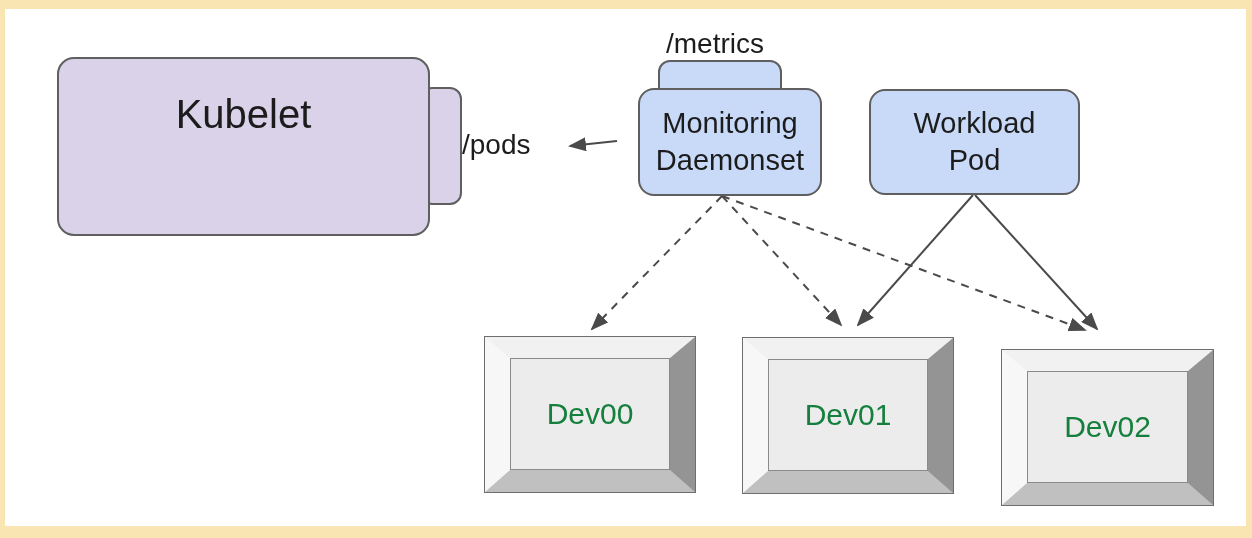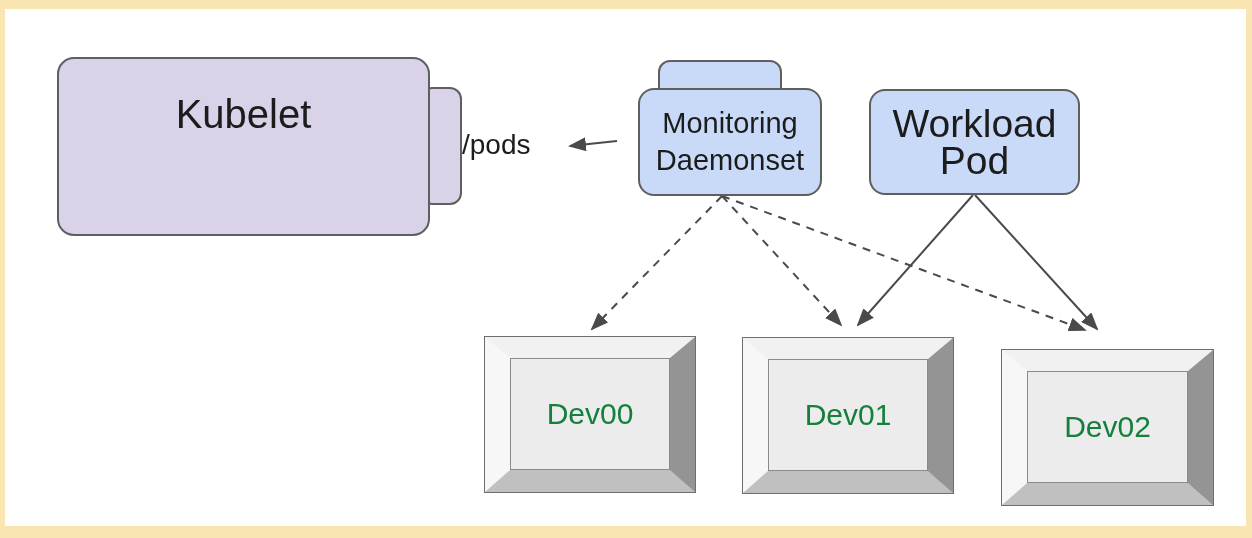--- a/index.html
+++ b/index.html
@@ -76,21 +76,21 @@
     width: 184px; height: 108px;
     border-radius: 16px;
     font-size: 29px;
     line-height: 37px;
     margin-left: 21px;
   }
   .workload-box {
     left: 869px; top: 89px;
     width: 211px; height: 106px;
     border-radius: 16px;
-    font-size: 39px;
+    font-size: 29px;
     line-height: 37px;
   }
   
   .free-label {
     position: absolute;
     color: #1c1c1c;
     font-size: 28px;
     z-index: 12;
     white-space: nowrap;
   }
@@ -159,20 +159,21 @@
   <div class="node purple kubelet-side-tab"></div>
 
   <div class="node purple kubelet-box">
     <span>Kubelet</span>
   </div>
 
   <div class="free-label pods-label">/pods</div>
 
   <div class="node blue metrics-tab"></div>
 
+  <div class="free-label metrics-label">/metrics</div>
 
   <div class="node blue daemonset-box">
     <span>Monitoring
 Daemonset</span>
   </div>
 
   <div class="node blue workload-box">
     <span>Workload
 Pod</span>
   </div>

